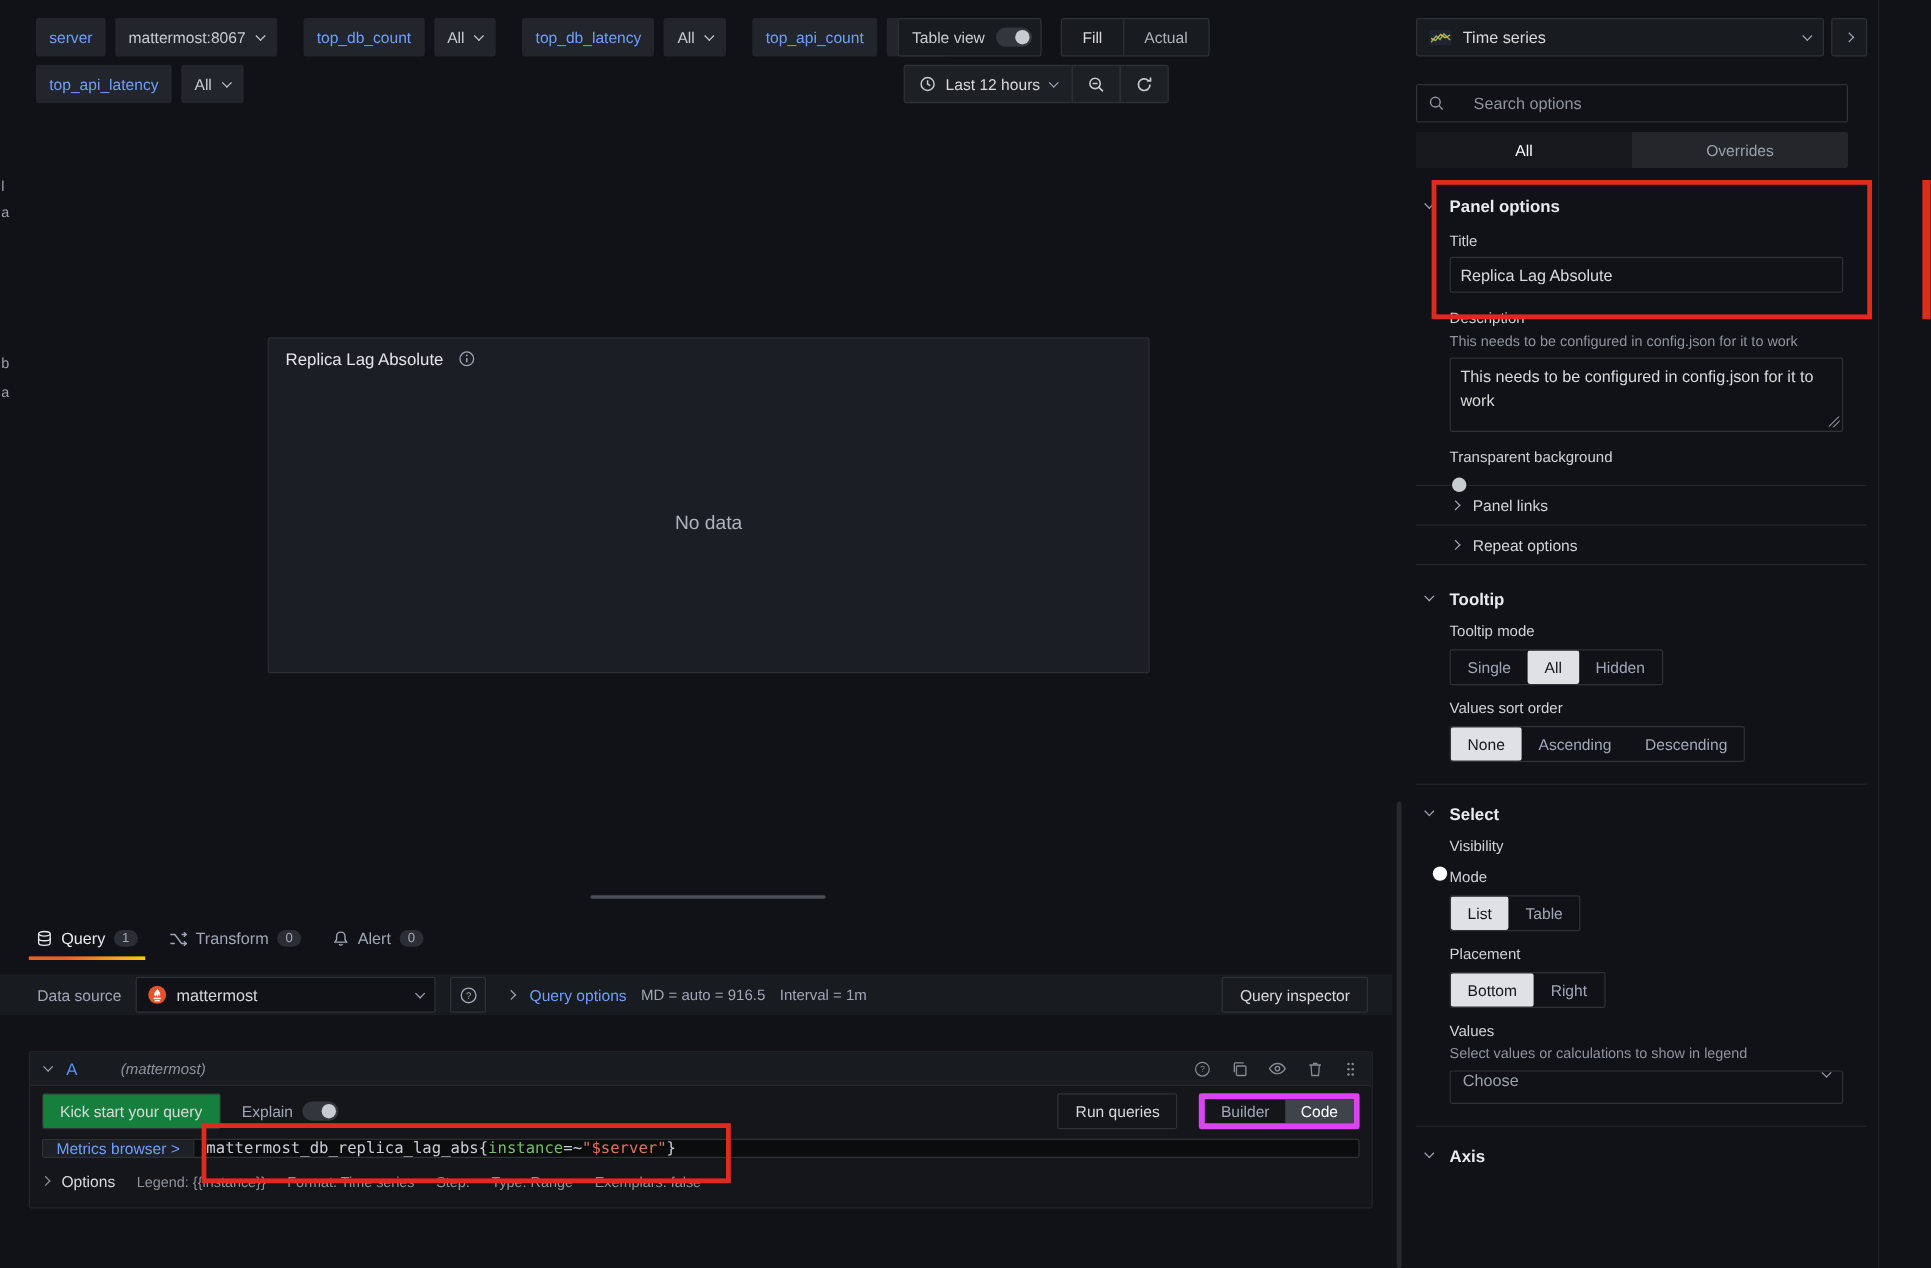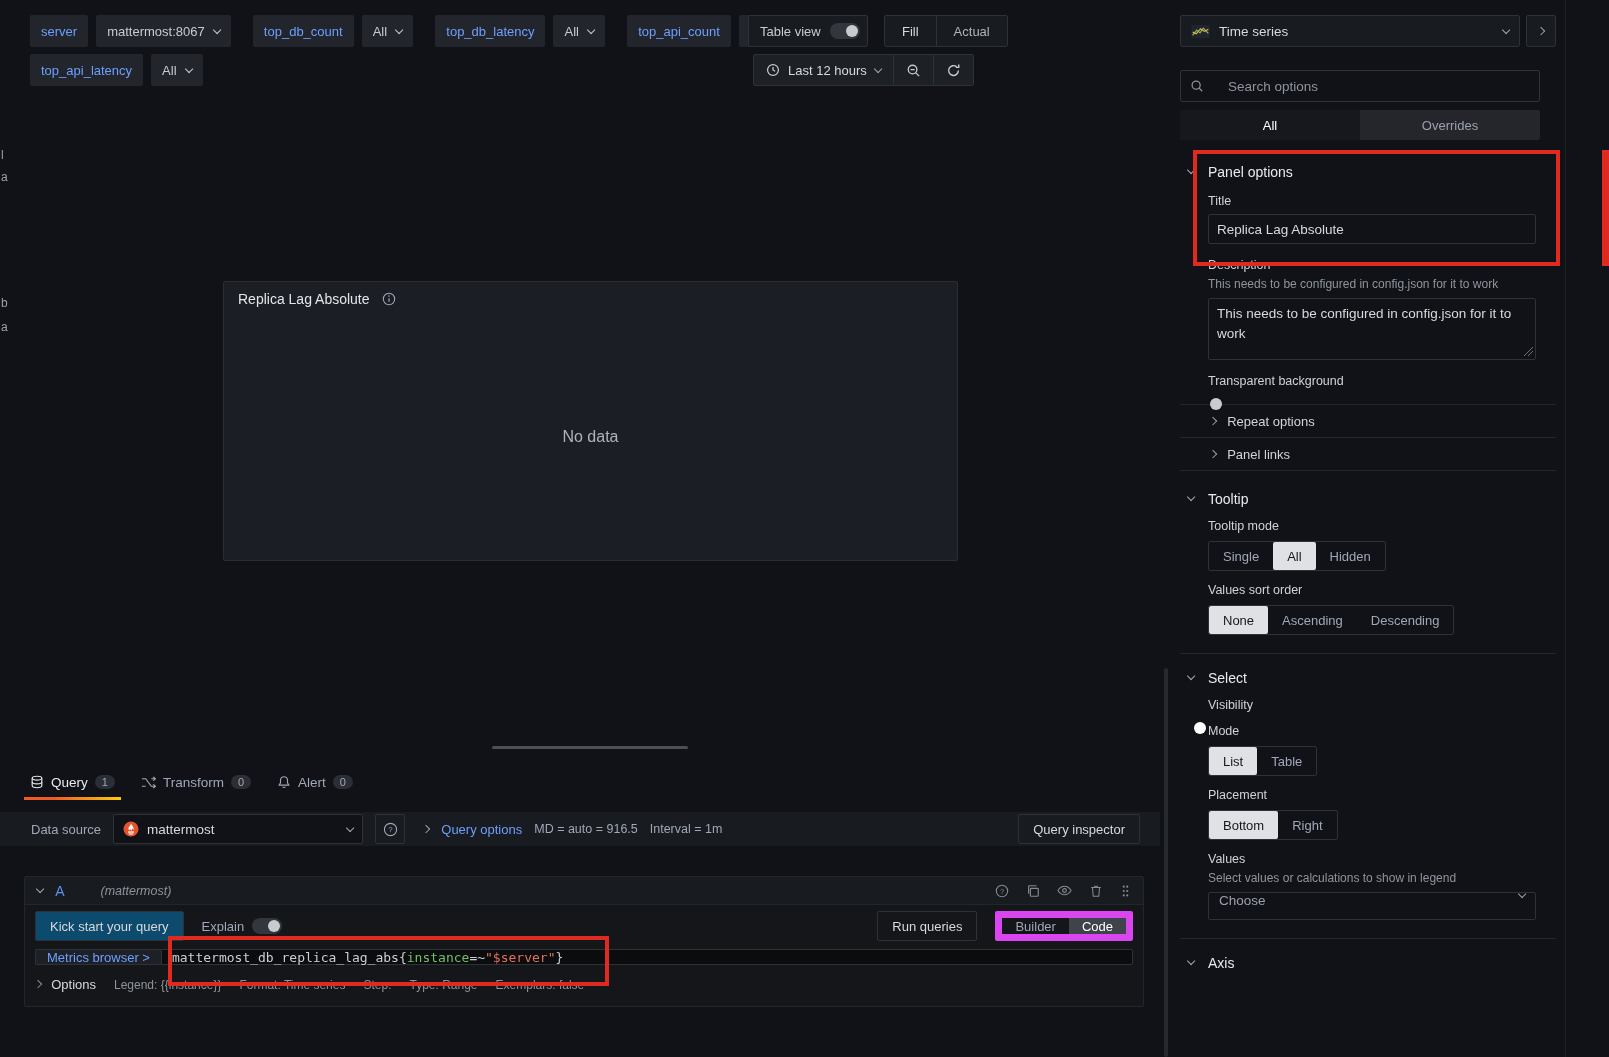--- a/index.html
+++ b/index.html
@@ -46,30 +46,30 @@
   .etab{display:flex;gap:7px;align-items:center;color:#9fa7b8;font-size:13.5px;height:100%;position:relative}
   .etab .cnt{background:#2b2e35;color:#9fa7b8;font-size:11px;padding:1px 7px;border-radius:9px}
   .etab.active{color:#e8eaed}
   .etab.active::after{content:"";position:absolute;left:-6px;right:-6px;bottom:0;height:3px;background:linear-gradient(90deg,#f05a28 30%,#fbca0a 99%)}
   .ds-row{position:absolute;top:48px;left:0;width:100%;height:34px;background:#181b1f;display:flex;align-items:center;gap:12px;padding:0 20px 0 31px}
   .ds-label{color:#9fa7b8;font-size:13px}
   .ds-picker{width:250px;height:30px;background:#111217;border:1px solid #2c3235;border-radius:2px;display:flex;align-items:center;gap:8px;padding:0 9px;font-size:13.5px;color:#d8d9da}
   .icon-btn{width:30px;height:30px;border:1px solid #2c3235;border-radius:2px;display:flex;align-items:center;justify-content:center;color:#9fa7b8;background:transparent;flex:none}
   .qo-link{color:#6e9fff;font-size:13px}
   .dim{color:#9fa7b8;font-size:12.5px}
-  .btn-secondary{height:30px;padding:0 14px;border:1px solid #2c3235;border-radius:2px;background:#0c4a6e;color:#d8d9da;font-size:13px;display:flex;align-items:center}
+  .btn-secondary{height:30px;padding:0 14px;border:1px solid #2c3235;border-radius:2px;background:#15803d;color:#d8d9da;font-size:13px;display:flex;align-items:center}
   .query-card{position:absolute;top:112px;left:24px;right:16px;border:1px solid #23262c;border-radius:2px;background:#141619}
   .qc-header{height:28px;background:#181b1f;display:flex;align-items:center;gap:10px;padding:0 12px;border-bottom:1px solid #23262c;color:#9fa7b8}
   .refid{color:#5794f2;font-size:14px;margin-left:2px}
   .dshint{color:#8e949e;font-style:italic;font-size:12.5px;margin-left:26px}
   .qc-icons{margin-left:auto;display:flex;gap:17px;color:#868b94;align-items:center}
   .qc-body{padding:6px 10px 14px 10px}
   .qc-toolbar{display:flex;align-items:center;gap:18px;height:30px}
   .explain{display:flex;align-items:center;gap:8px;color:#9fa7b8;font-size:13px}
-  .bc-group{display:flex;border:7px solid #d946ef;border-radius:2px;height:30px;overflow:hidden}
+  .bc-group{display:flex;border:5px solid #d946ef;border-radius:2px;height:30px;overflow:hidden}
   .bc{padding:0 13px;display:flex;align-items:center;font-size:13px;color:#9fa7b8}
   .bc.active{background:#3e434c;color:#fff}
   .qc-exprrow{display:flex;margin-top:8px;height:16px}
   .metrics-btn{display:flex;align-items:center;padding:0 11px;background:#1d2026;border:1px solid #2c3235;border-right:none;color:#6e9fff;font-size:13px;border-radius:2px 0 0 2px;white-space:nowrap}
   .expr-input{flex:1;background:#0b0c0e;border:1px solid #2c3235;display:flex;align-items:center;padding:0 10px;font-family:"DejaVu Sans Mono",monospace;font-size:13px;color:#c9ced6;border-radius:0 2px 2px 0;white-space:pre}
   .tok-label{color:#73bf69}
   .tok-str{color:#e4705e}
   .qc-options{display:flex;align-items:center;gap:18px;margin-top:12px;color:#8e949e;font-size:12px}
   .qc-options .opt-title{color:#d8d9da;font-size:13px;margin-left:6px}
 
@@ -78,21 +78,21 @@
   .sb-header{position:absolute;top:15px;left:0;right:0;height:32px;display:flex;gap:6px}
   .viz-picker{flex:1;border:1px solid #2c3235;border-radius:2px;background:#181b1f;display:flex;align-items:center;gap:9px;padding:0 10px;font-size:13.5px;color:#d8d9da}
   .collapse-btn{width:30px;border:1px solid #2c3235;border-radius:2px;display:flex;align-items:center;justify-content:center;color:#9fa7b8;background:#181b1f;flex:none}
   .sb-search{position:absolute;top:70px;left:0;right:16px;height:32px;border:1px solid #2c3235;border-radius:2px;background:#111217;display:flex;align-items:center;gap:24px;padding:0 9px;color:#8e949e}
   .sb-search input{flex:1;background:transparent;border:none;outline:none;color:#d8d9da;font-size:13.5px;font-family:"Liberation Sans",sans-serif}
   .sb-search input::placeholder{color:#8e949e}
   .sb-tabs{position:absolute;top:110px;left:0;right:16px;height:30px;display:flex;background:#24262c;border-radius:2px;overflow:hidden}
   .sb-tab{flex:1;display:flex;align-items:center;justify-content:center;font-size:13px;color:#9aa1ac}
   .sb-tab.active{background:#16181d;color:#fff;font-weight:500}
   .sb-content{position:absolute;top:152px;left:28px;right:20px}
-  .sec{position:relative;font-size:14px;font-weight:400;color:#e8eaed;margin-top:16px}
+  .sec{position:relative;font-size:14px;font-weight:700;color:#e8eaed;margin-top:16px}
   .sec .chev{position:absolute;left:-20px;top:5px;color:#9fa7b8}
   .sec.first{margin-top:12px}
   .lbl{margin-top:14px;font-size:12.5px;color:#cfd3d9}
   .lbl.tight{margin-top:12px}
   .lbl.wide{margin-top:12px}
   .help{margin-top:4px;font-size:12px;color:#8e949e;line-height:1.35}
   .inp{margin-top:6px;width:100%;height:30px;background:#111217;border:1px solid #2c3235;border-radius:2px;padding:0 8px;color:#d8d9da;font-size:13.5px;outline:none;font-family:"Liberation Sans",sans-serif}
   .ta-wrap{position:relative;margin-top:6px}
   textarea.inp{height:62px;padding:5px 8px;resize:none;line-height:1.5;margin-top:0;display:block}
   .resize-corner{position:absolute;right:3px;bottom:4px;width:9px;height:9px;background:
@@ -412,25 +412,25 @@
       <div class="ta-wrap">
         <textarea class="inp" style="">This needs to be configured in config.json for it to work</textarea>
         <span class="resize-corner"></span>
       </div>
       <div class="lbl">Transparent background</div>
       <div class="sw-row"><span class="switch"><span class="knob"></span></span></div>
 
       <div class="crow-wrap">
         <div class="crow">
           <span class="chev right"></span>
-          <span>Repeat options</span>
+          <span>Panel links</span>
         </div>
         <div class="crow">
           <span class="chev right"></span>
-          <span>Panel links</span>
+          <span>Repeat options</span>
         </div>
       </div>
 
       
       <div class="sec" style="margin-top:20px">
         <span class="chev down"></span>
         <span>Tooltip</span>
       </div>
       <div class="lbl tight">Tooltip mode</div>
       <div class="radio-group">

